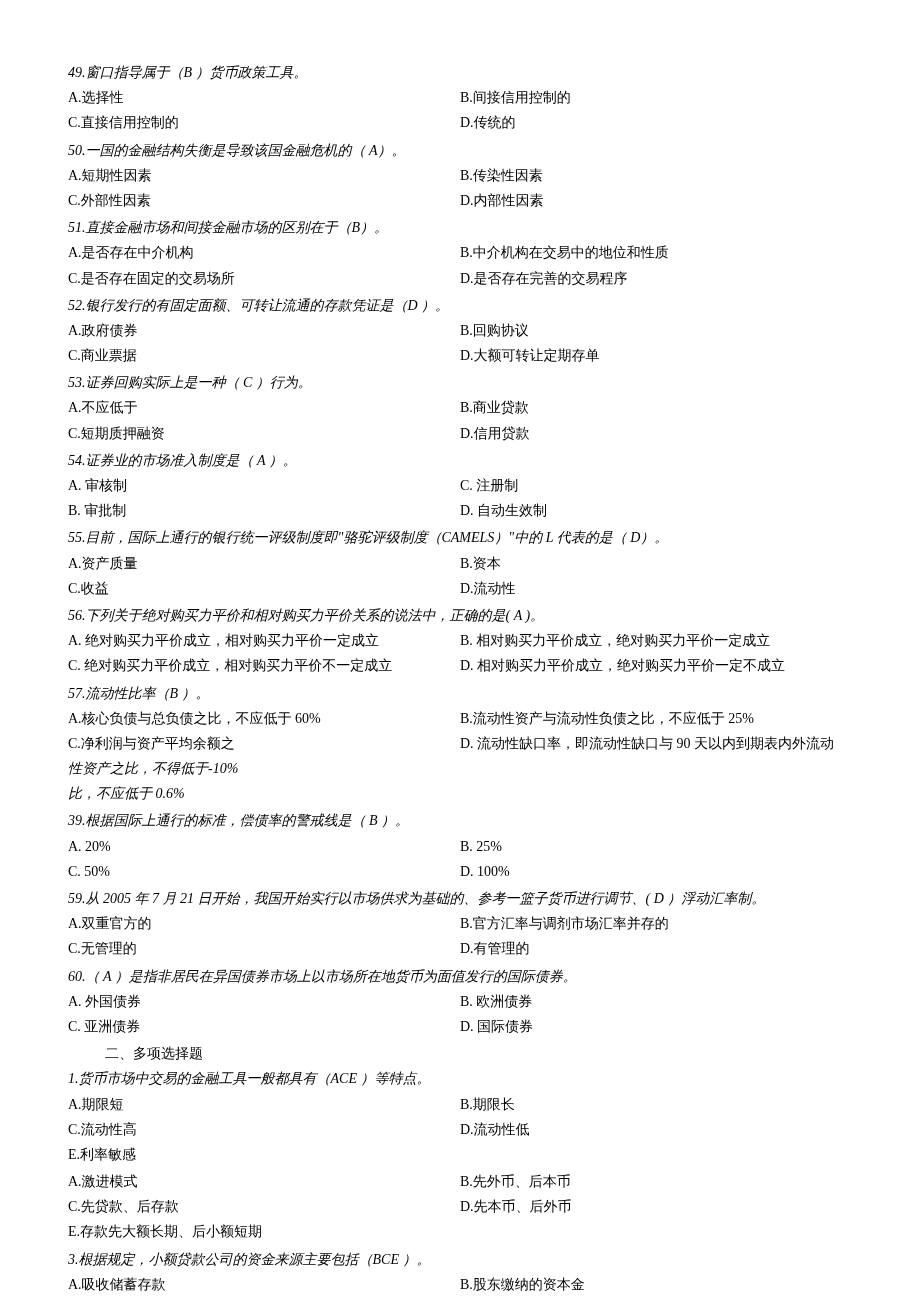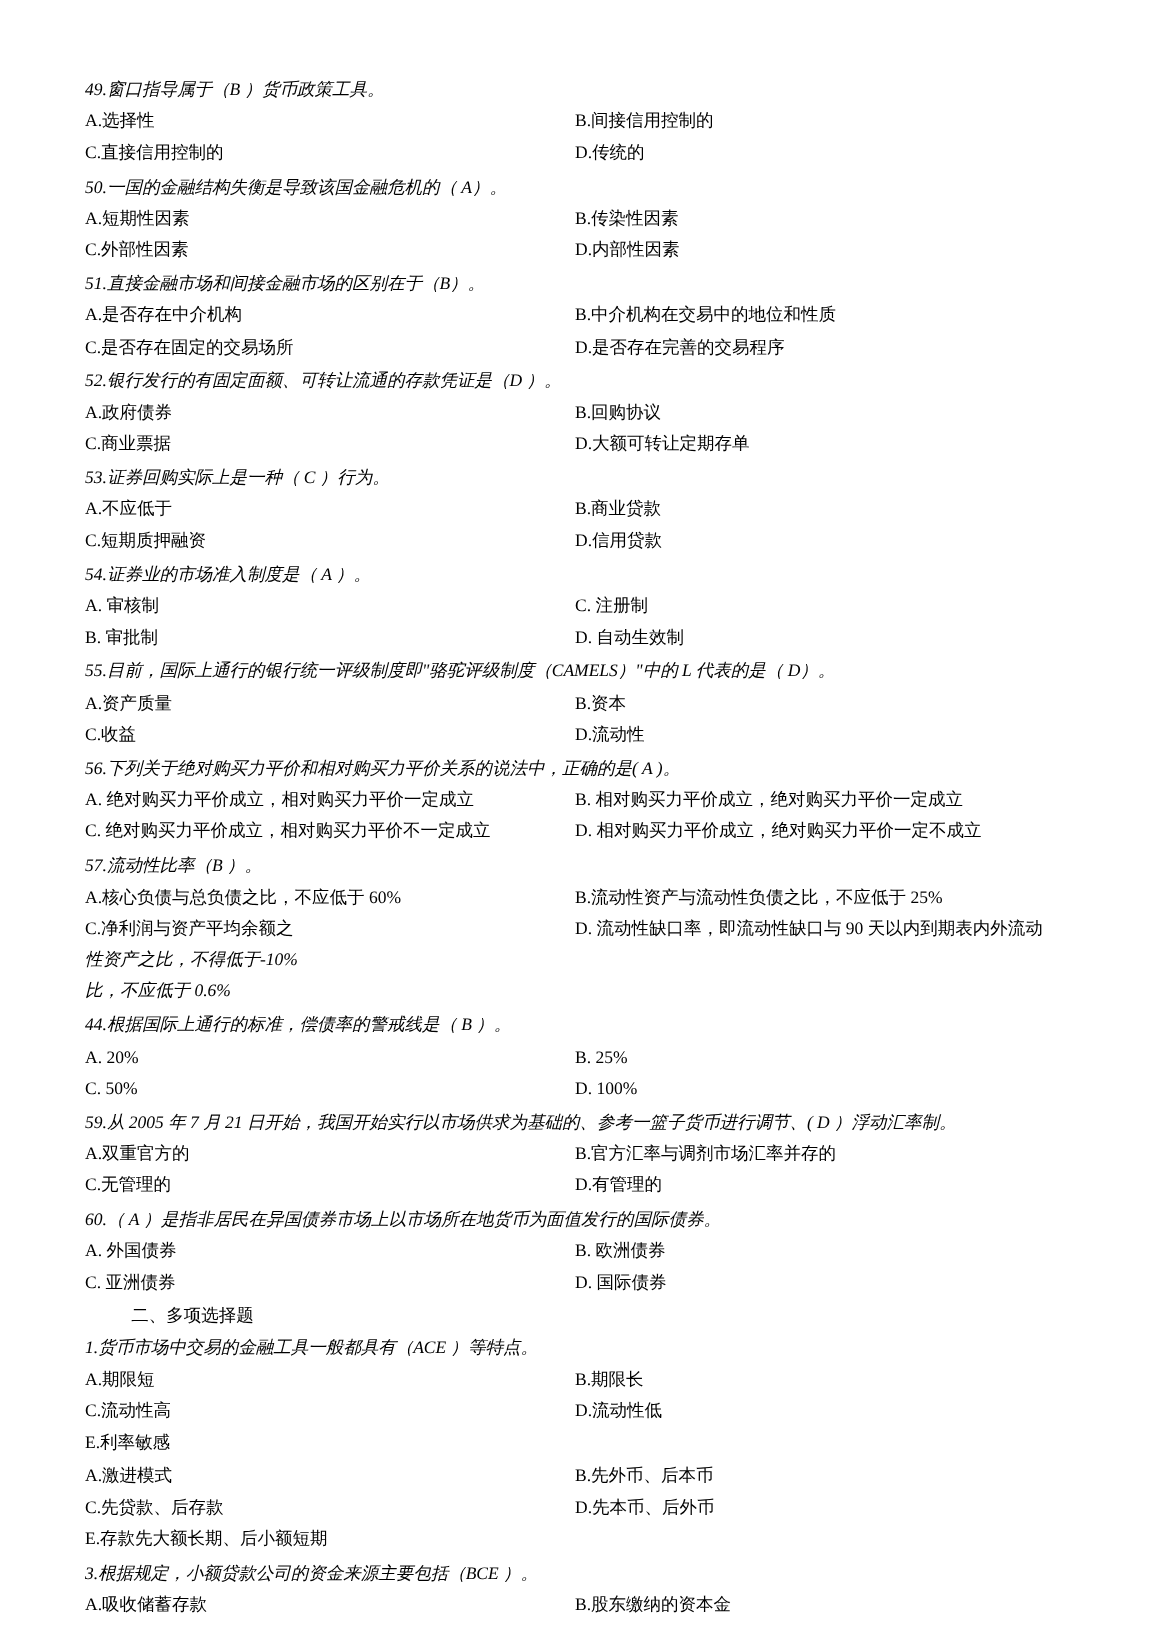--- a/index.html
+++ b/index.html
@@ -115,21 +115,21 @@
     <div class="opt">A.核心负债与总负债之比，不应低于 60%</div>
     <div class="opt">B.流动性资产与流动性负债之比，不应低于 25%</div>
     <div class="opt">C.净利润与资产平均余额之</div>
     <div class="opt">D. 流动性缺口率，即流动性缺口与 90 天以内到期表内外流动</div>
   </div>
   <div class="stem">性资产之比，不得低于-10%</div>
   <div class="stem">比，不应低于 0.6%</div>
 </div>
 
 <div class="question">
-  <div class="stem">44.根据国际上通行的标准，偿债率的警戒线是（ B ）。</div>
+  <div class="stem">39.根据国际上通行的标准，偿债率的警戒线是（ B ）。</div>
   <div class="options-row">
     <div class="opt">A. 20%</div>
     <div class="opt">B. 25%</div>
     <div class="opt">C. 50%</div>
     <div class="opt">D. 100%</div>
   </div>
 </div>
 
 <div class="question">
   <div class="stem">59.从 2005 年 7 月 21 日开始，我国开始实行以市场供求为基础的、参考一篮子货币进行调节、( D ）浮动汇率制。</div>

